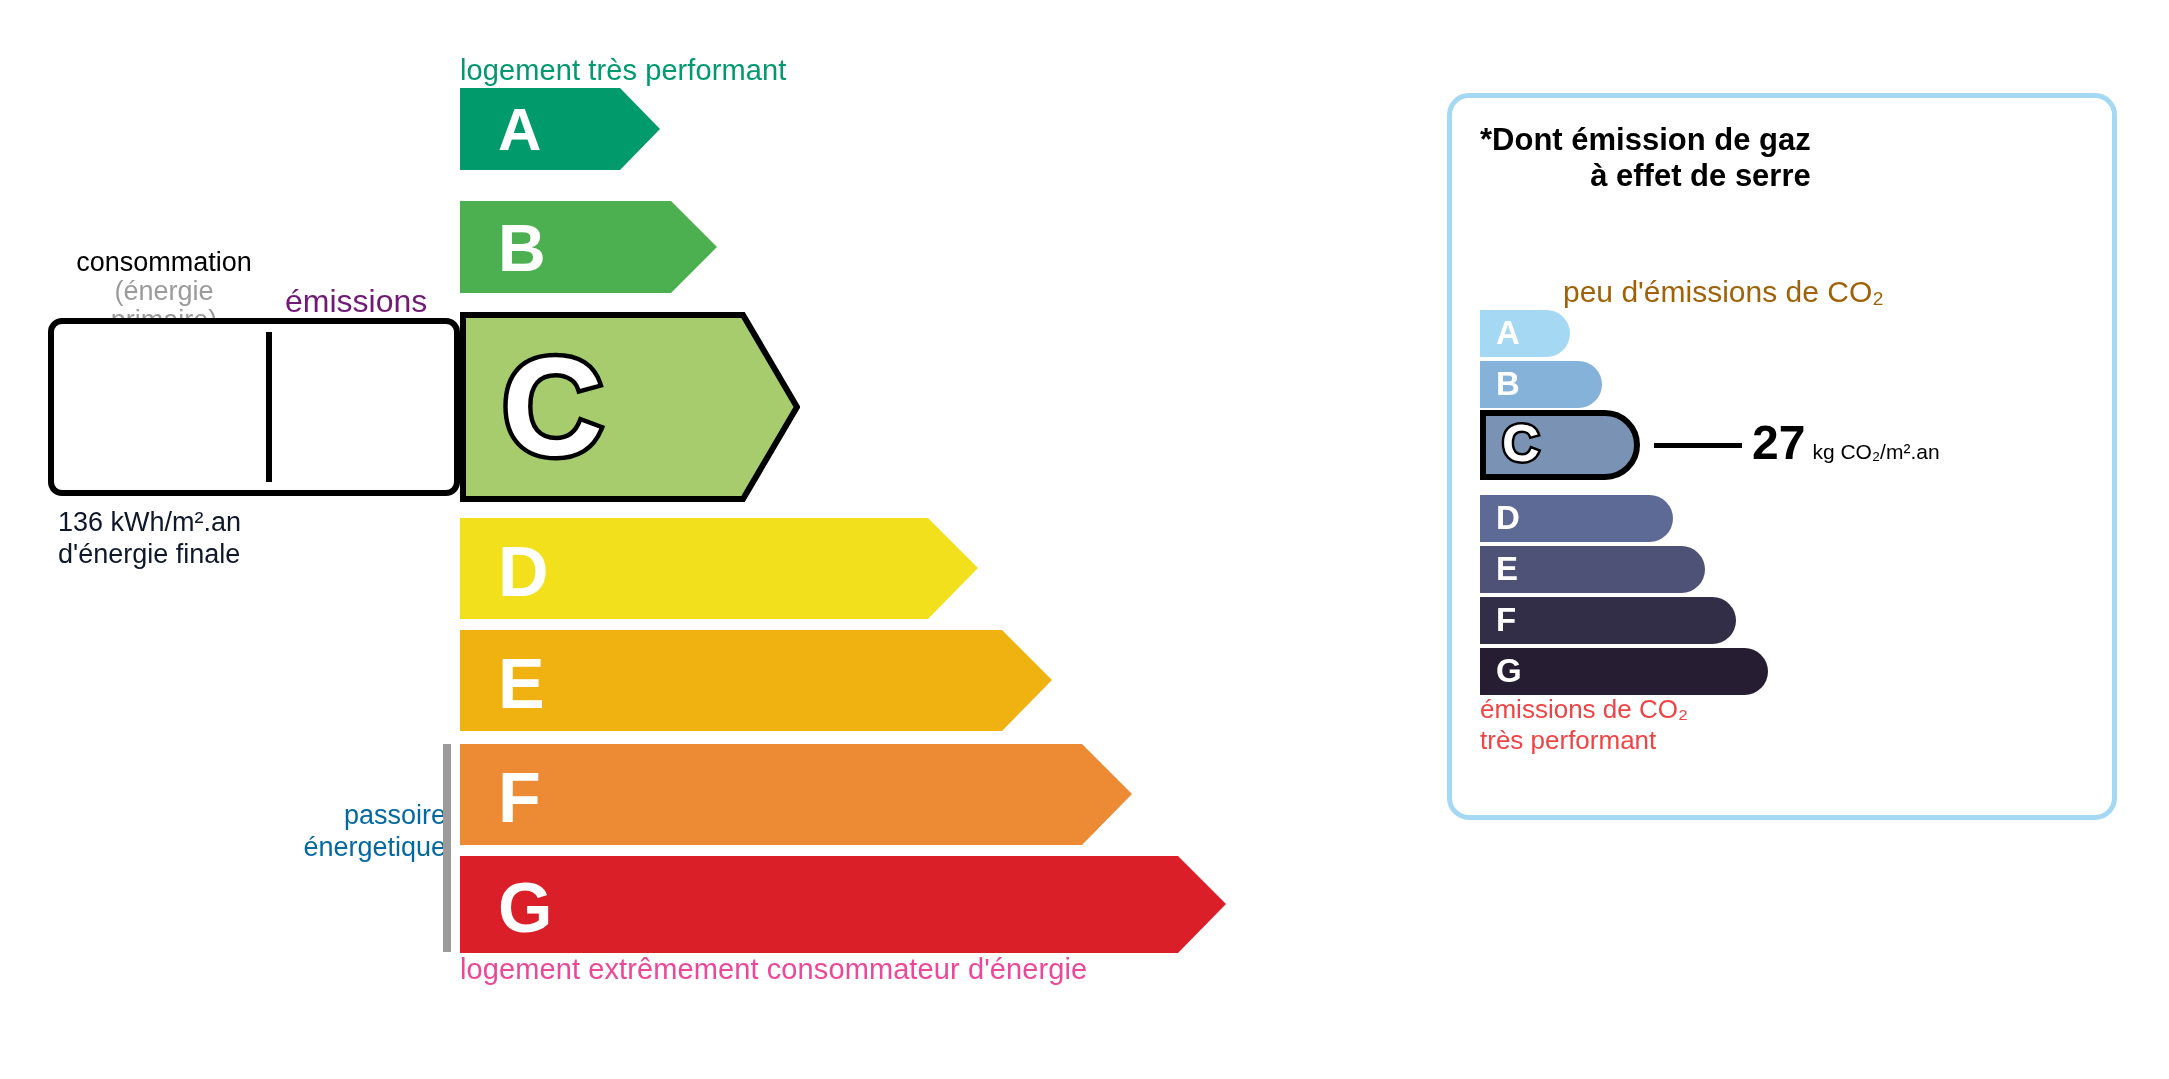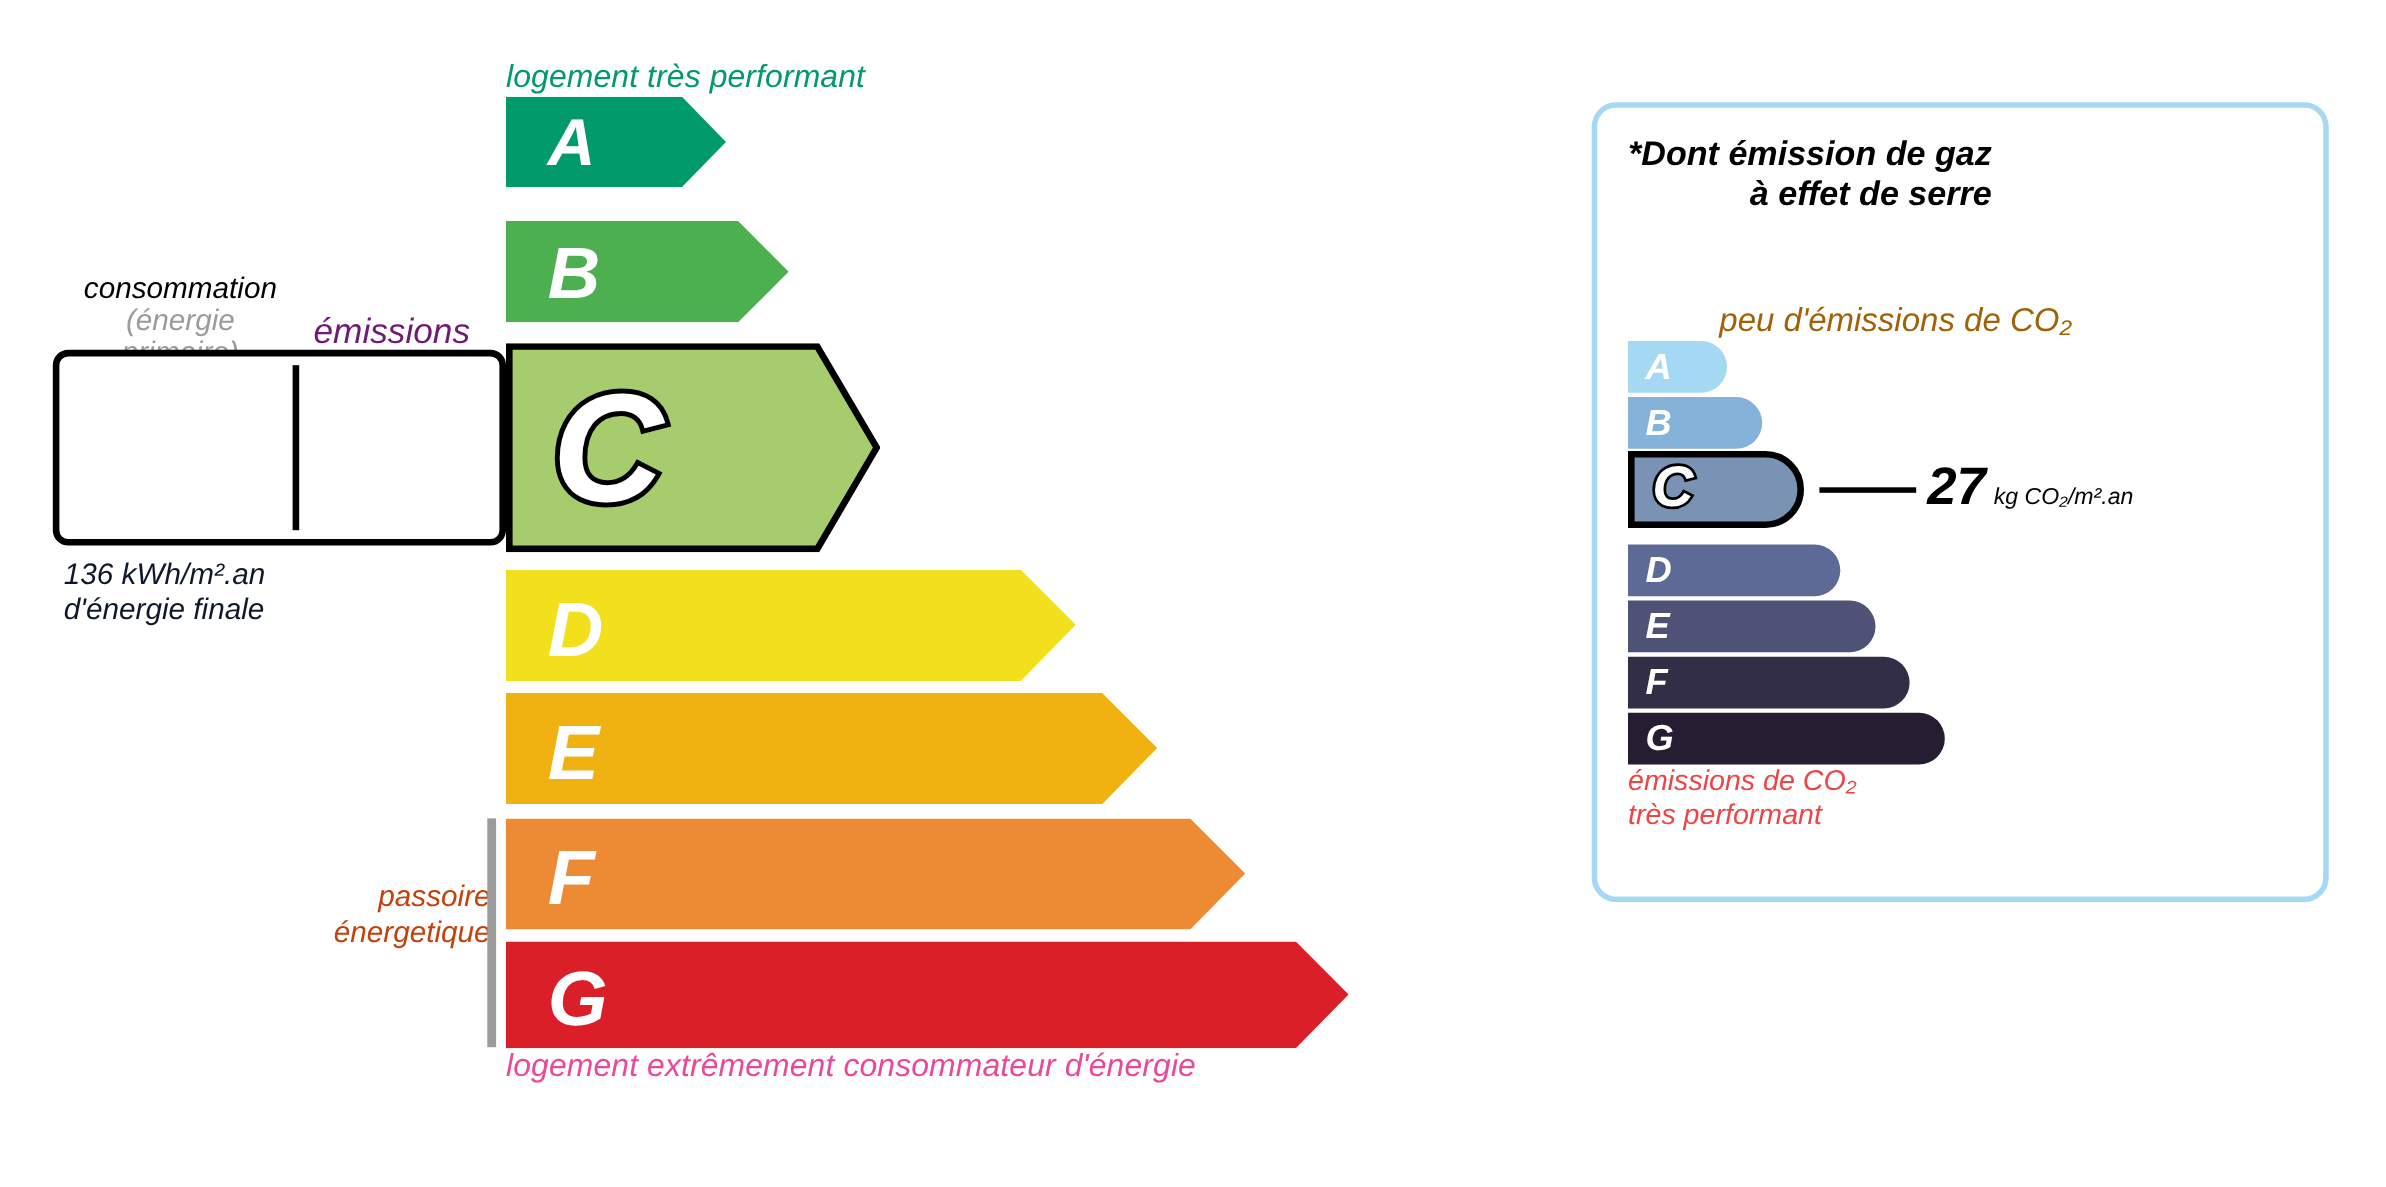--- a/index.html
+++ b/index.html
@@ -3,21 +3,21 @@
 <meta charset="utf-8">
 <style>
   html,body{margin:0;padding:0;}
   body{
     width:2169px;height:1079px;
     background:#ffffff;
     font-family:"Liberation Sans", sans-serif;
     overflow:hidden;
     position:relative;
   }
-  .root{position:absolute;left:0;top:0;width:2169px;height:761px;font-style:italic;}
+  .root{position:absolute;left:0;top:0;width:2169px;height:761px;}
 
   
   .dpe{position:absolute;left:0;top:0;width:1400px;height:1079px;}
 
   .top-label{
     position:absolute;left:460px;top:54px;
     font-size:29px;color:#009970;white-space:nowrap;
     letter-spacing:.1px;
   }
   .bottom-label{
@@ -64,21 +64,21 @@
   .label-emis{
     position:absolute;left:285px;top:283px;
     font-size:32px;color:#701a75;
   }
   .final-energy{
     position:absolute;left:58px;top:507px;
     font-size:27px;color:#0f172a;line-height:1.18;
   }
   .passoire{
     position:absolute;left:256px;top:800px;width:190px;
-    text-align:right;font-size:27px;color:#c2410c;line-height:1.18;
+    text-align:right;font-size:27px;color:#0369a1;line-height:1.18;
   }
   .passoire-bar{
     position:absolute;left:443px;top:744px;
     width:8px;height:208px;background:#9B9B9B;
   }
 
   
   .co2-panel{
     position:absolute;left:1447px;top:93px;
     width:670px;height:727px;

